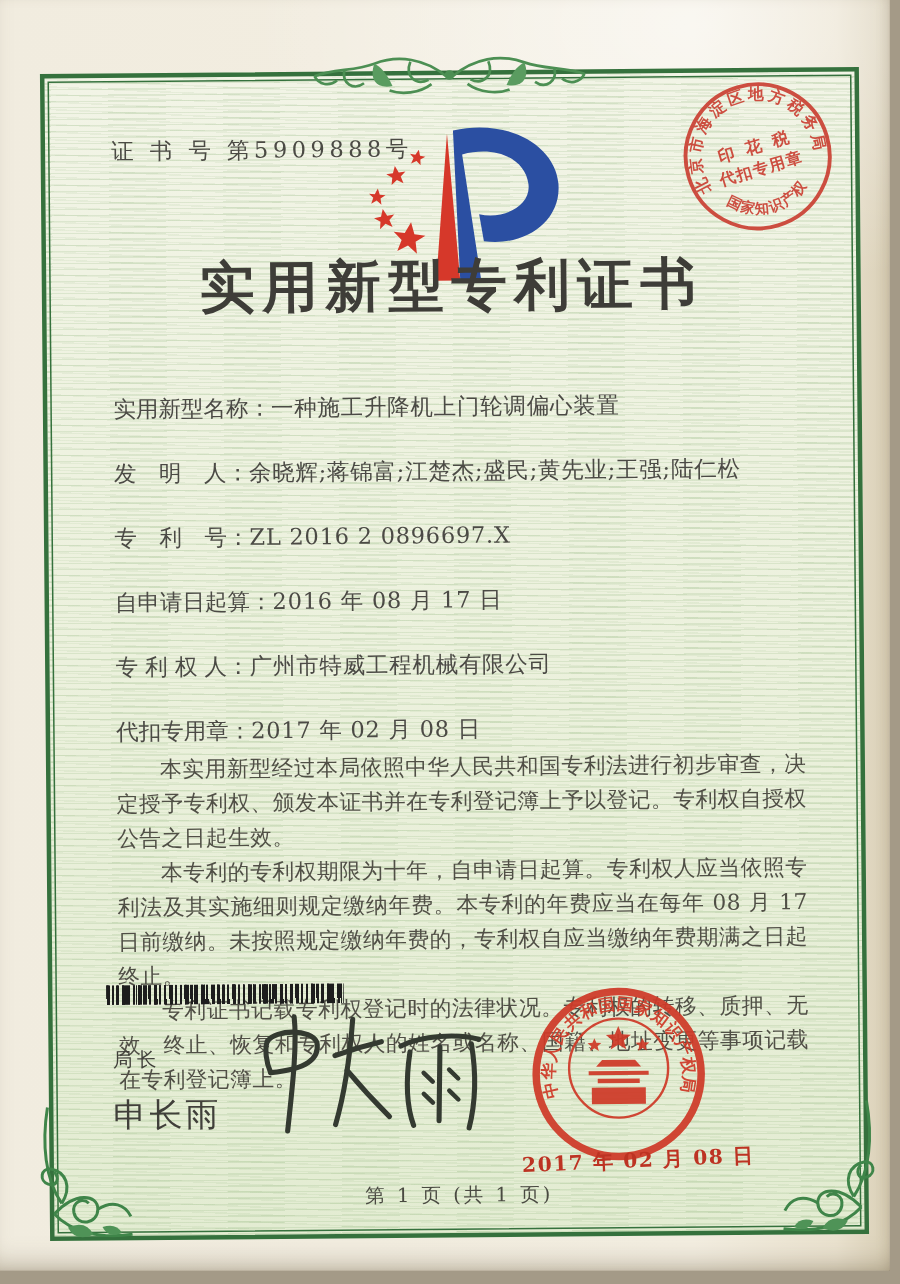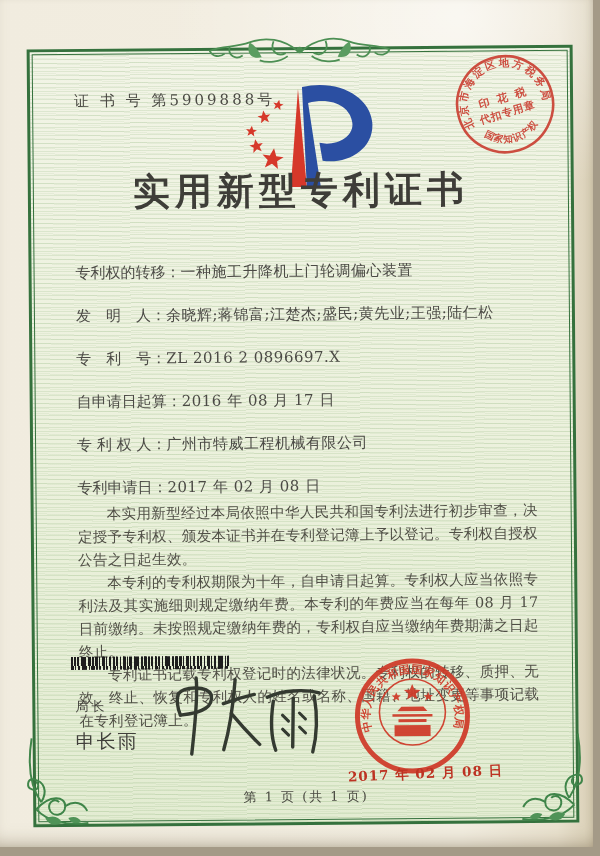--- a/index.html
+++ b/index.html
@@ -54,21 +54,21 @@
     text-indent:2em;color:#504f46;letter-spacing:.3px;
   }
   .barcode{
     position:absolute;left:36px;top:605px;width:158px;height:13px;
     background-image:
       repeating-linear-gradient(90deg,#1d1d1d 0 1.5px,transparent 1.5px 3.5px),
       repeating-linear-gradient(90deg,#1d1d1d 0 1px,transparent 1px 6.5px),
       repeating-linear-gradient(90deg,#1d1d1d 0 2.5px,transparent 2.5px 10.5px);
   }
   .sig-title{position:absolute;left:40px;top:646px;font-size:13px;letter-spacing:3px;color:#403f3a;}
-  .sig-name{position:absolute;left:40px;top:677px;font-size:19px;letter-spacing:2px;color:#403f3a;}
+  .sig-name{position:absolute;left:40px;top:677px;font-size:22px;letter-spacing:2px;color:#403f3a;}
   .sig-hand{position:absolute;left:128px;top:615px;width:180px;height:102px;}
   .seal{position:absolute;left:316px;top:605px;width:122px;height:128px;opacity:.93;}
   .seal-ring-text{font-size:11px;letter-spacing:0.6px;fill:#cf3a28;font-weight:bold;}
   .seal-date{
     position:absolute;left:312px;top:716px;width:160px;text-align:left;
     font-size:13.5px;color:#bd3323;font-weight:bold;letter-spacing:1px;
     transform:rotate(-2deg);
   }
   .corner{position:absolute;width:75px;height:100px;bottom:-6px;}
   .corner-l{left:-16px;}
@@ -124,41 +124,41 @@
       <use href="#star" transform="translate(52,76) scale(1.12) rotate(8)"></use>
       <path d="M 78,6 L 86,104 L 70,104 Z" fill="#d6382a"></path>
       <path d="M 82,4 C 118,-4 150,14 152,40 C 154,66 128,82 102,78 L 99,60
                C 116,64 134,54 132,40 C 130,24 112,14 88,20 L 100,104 L 86,104 Z" fill="#2b4fa2"></path>
     </svg>
 
     <div class="page-title">实用新型专利证书</div>
 
     <div class="fields">
       <div class="field-row">
-        <span class="field-label">专利权的转移：</span>
+        <span class="field-label">实用新型名称：</span>
         <span class="field-value">一种施工升降机上门轮调偏心装置</span>
       </div>
       <div class="field-row">
         <span class="field-label">发　明　人：</span>
         <span class="field-value">余晓辉;蒋锦富;江楚杰;盛民;黄先业;王强;陆仁松</span>
       </div>
       <div class="field-row">
         <span class="field-label">专　利　号：</span>
         <span class="field-value">ZL 2016 2 0896697.X</span>
       </div>
       <div class="field-row">
         <span class="field-label">自申请日起算：</span>
         <span class="field-value">2016 年 08 月 17 日</span>
       </div>
       <div class="field-row">
         <span class="field-label">专 利 权 人：</span>
         <span class="field-value">广州市特威工程机械有限公司</span>
       </div>
       <div class="field-row">
-        <span class="field-label">专利申请日：</span>
+        <span class="field-label">代扣专用章：</span>
         <span class="field-value">2017 年 02 月 08 日</span>
       </div>
     </div>
 
     <div class="paragraphs">
       <p>本实用新型经过本局依照中华人民共和国专利法进行初步审查，决定授予专利权、颁发本证书并在专利登记簿上予以登记。专利权自授权公告之日起生效。</p>
       <p>本专利的专利权期限为十年，自申请日起算。专利权人应当依照专利法及其实施细则规定缴纳年费。本专利的年费应当在每年 08 月 17 日前缴纳。未按照规定缴纳年费的，专利权自应当缴纳年费期满之日起终止。</p>
       <p>专利证书记载专利权登记时的法律状况。专利权的转移、质押、无效、终止、恢复和专利权人的姓名或名称、国籍、地址变更等事项记载在专利登记簿上。</p>
     </div>
 

